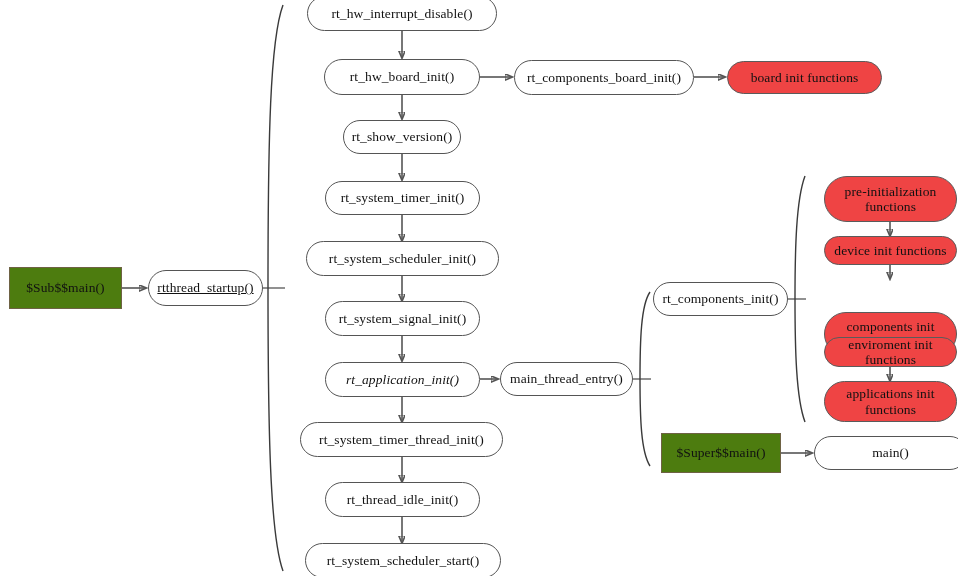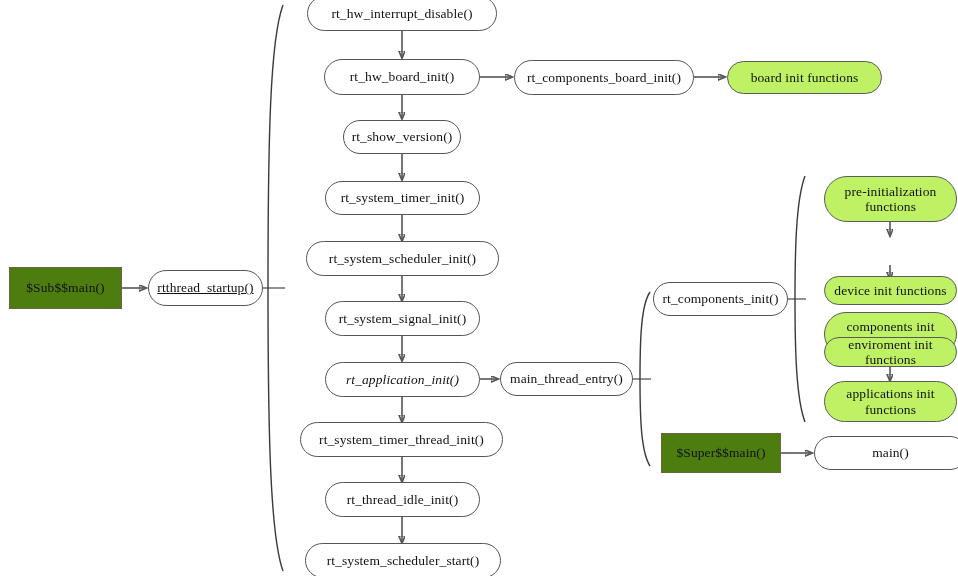--- a/index.html
+++ b/index.html
@@ -30,21 +30,21 @@
     line-height: 1.12;
     letter-spacing: 0.1px;
     white-space: pre-line;
   }
   .node.round {
     border: 1.3px solid #555555;
     border-radius: 999px;
     background: #ffffff;
   }
   .node.round.blue {
-    background: #bef264;
+    background: #ef4444;
     border-color: #5b5b5b;
   }
   .node.rect {
     border: 1.3px solid #6e6244;
     background: #4d7c0f;
     border-radius: 0;
   }
   svg#wires {
     position: absolute;
     left: 0;
@@ -186,21 +186,21 @@
 
   <div class="node round" style="left:814px; top:436px; width:153px; height:34px;">
     <span>main()</span>
   </div>
 
   <div class="node round blue" style="left:824px; top:176px; width:133px; height:46px;">
     <span>pre-initialization
 functions</span>
   </div>
 
-  <div class="node round blue" style="left:824px; top:236px; width:133px; height:29px;margin-top:40px;">
+  <div class="node round blue" style="left:824px; top:236px; width:133px; height:29px;">
     <span>device init functions</span>
   </div>
 
   <div class="node round blue" style="left:824px; top:279px; width:133px; height:44px;margin-top:33px;">
     <span>components init
 functions</span>
   </div>
 
   <div class="node round blue" style="left:824px; top:337px; width:133px; height:30px;">
     <span>enviroment init

